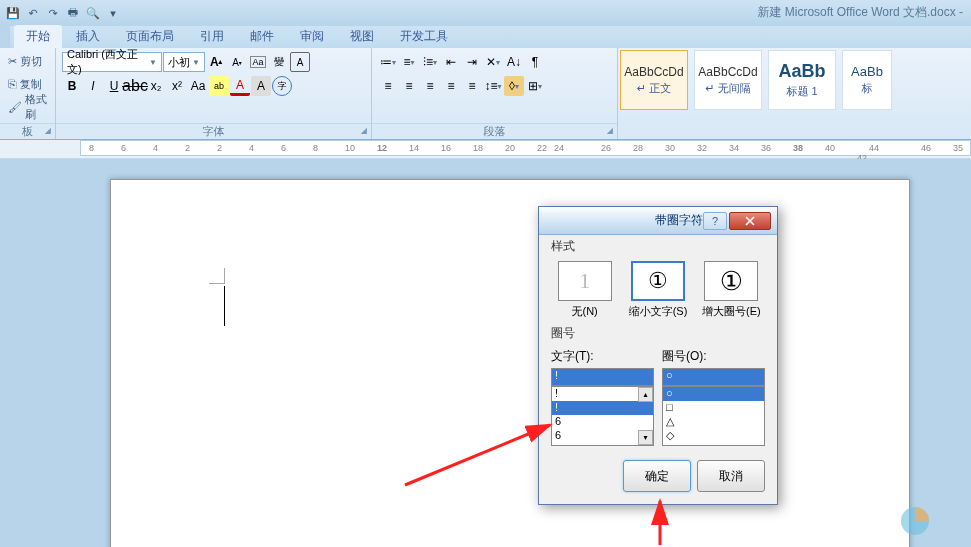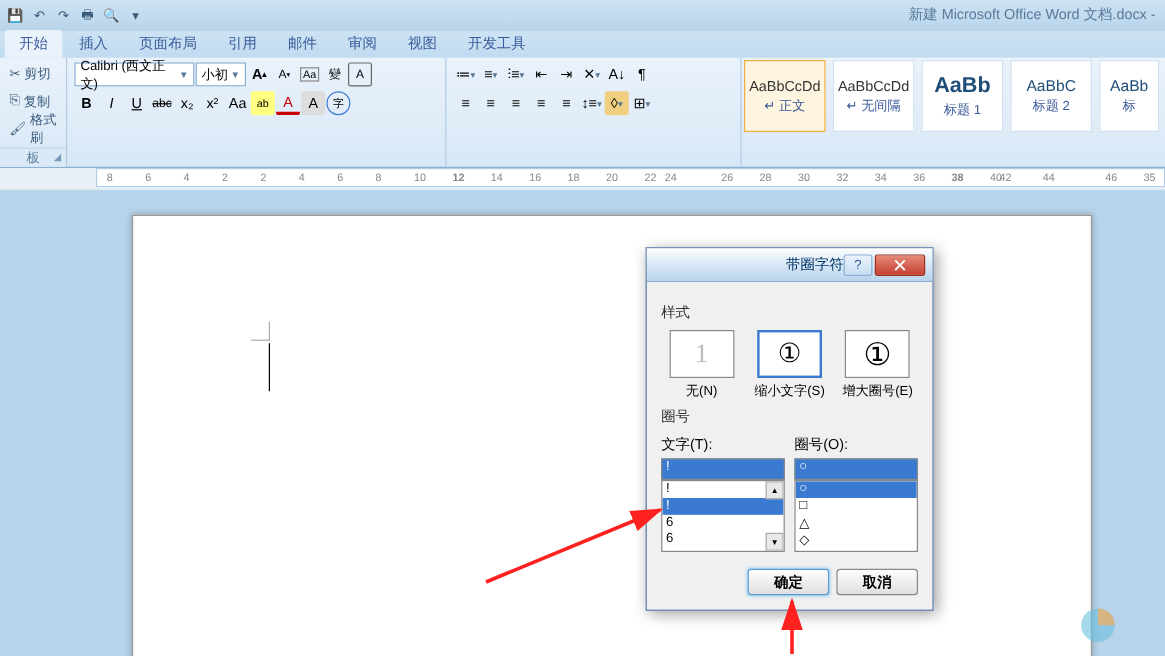--- a/index.html
+++ b/index.html
@@ -5,21 +5,21 @@
 * { margin: 0; padding: 0; box-sizing: border-box; font-family: "Microsoft YaHei", SimSun, Arial, sans-serif; }
 body { width: 971px; height: 547px; background: linear-gradient(to bottom, #b8d4ea 0%, #d4e6f4 100%); overflow: hidden; position: relative; font-size: 12px; }
 
 
 .titlebar { height: 26px; background: linear-gradient(to bottom, #cde3f4, #b8d4ea); display: flex; align-items: center; padding: 0 4px; }
 .qat { display: flex; gap: 2px; align-items: center; }
 .qat-btn { width: 18px; height: 18px; display: flex; align-items: center; justify-content: center; font-size: 11px; color: #3a5a7a; border-radius: 2px; }
 .title-text { position: absolute; right: 8px; top: 4px; color: #5a7a9a; font-size: 12px; }
 
 
-.ribbon-tabs { height: 22px; display: flex; align-items: flex-end; padding-left: 4px; gap: 2px; background: linear-gradient(to bottom, #cde3f4, #c0dbf0); }
+.ribbon-tabs { height: 22px; display: flex; align-items: flex-end; padding-left: 4px; gap: 2px; background: linear-gradient(to bottom, #cde3f4, #c0dbf0); margin-left: 10px; }
 .tab { padding: 3px 12px; font-size: 12px; color: #3a5a9a; cursor: pointer; border-top-left-radius: 3px; border-top-right-radius: 3px; }
 .tab.active { background: #eaf2fb; color: #3a5a9a; }
 
 
 .ribbon { height: 92px; background: linear-gradient(to bottom, #eaf2fb, #d8e8f6); border-bottom: 1px solid #8ab0d6; display: flex; }
 .group { border-right: 1px solid #b0cce6; display: flex; flex-direction: column; height: 100%; }
 .group-body { flex: 1; display: flex; padding: 2px 4px; gap: 2px; align-items: flex-start; }
 .group-label { height: 16px; text-align: center; font-size: 11px; color: #5a7a9a; background: #dae9f6; border-top: 1px solid #c0d8ee; position: relative; }
 .group-label::after { content: "◢"; position: absolute; right: 4px; top: 2px; font-size: 8px; color: #7a9abc; }
 
@@ -49,41 +49,41 @@
 .page { position: absolute; left: 110px; top: 20px; width: 800px; height: 800px; background: #fff; box-shadow: 0 0 6px rgba(0,0,0,0.3); border: 1px solid #999; }
 .corner-tl { position: absolute; left: 98px; top: 88px; width: 16px; height: 16px; border-right: 1px solid #aaa; border-bottom: 1px solid #aaa; }
 .cursor-line { position: absolute; left: 113px; top: 106px; width: 1px; height: 40px; background: #000; }
 
 
 .dialog { position: absolute; left: 538px; top: 206px; width: 240px; background: #f0f0f0; border: 1px solid #5a7aa8; box-shadow: 3px 3px 12px rgba(0,0,0,0.4); }
 .dialog-title { height: 28px; background: linear-gradient(to bottom, #fdfefe, #d8e8f6 50%, #b8d4ea); display: flex; align-items: center; padding: 0 6px; border-bottom: 1px solid #8ab0d6; }
 .dialog-title-text { flex: 1; font-size: 12px; color: #003366; text-align: right; }
 .dlg-help { width: 24px; height: 18px; background: linear-gradient(#eaf2fb, #c8def2); border: 1px solid #8ab0d6; border-radius: 2px; display: flex; align-items: center; justify-content: center; font-size: 11px; color: #3a5a9a; margin-right: 2px; cursor: pointer; }
 .dlg-close { width: 42px; height: 18px; background: linear-gradient(#e68a7a, #c44030); border: 1px solid #a03020; border-radius: 2px; display: flex; align-items: center; justify-content: center; color: #fff; cursor: pointer; }
-.dialog-body { padding: 17px 12px 12px; }
+.dialog-body { padding: 3px 12px 12px; }
 .dlg-label { font-size: 12px; color: #333; margin-bottom: 6px; }
 
 .style-row { display: flex; gap: 6px; margin-bottom: 6px; }
 .style-opt { flex: 1; display: flex; flex-direction: column; align-items: center; cursor: pointer; }
 .style-box { width: 54px; height: 40px; border: 1px solid #888; background: #fff; display: flex; align-items: center; justify-content: center; font-size: 22px; font-family: serif; }
 .style-box.selected { border: 2px solid #3a7ad0; }
 .style-opt-label { font-size: 11px; margin-top: 3px; }
 
 .enclosure-row { display: flex; gap: 8px; }
 .encl-col { flex: 1; }
 .encl-label { font-size: 12px; margin-bottom: 3px; }
 .encl-input { width: 100%; height: 18px; border: 1px solid #888; background: #fff; font-size: 11px; padding: 0 3px; }
 .encl-input.sel { background: #3a7ad0; color: #fff; }
 .encl-list { width: 100%; height: 60px; border: 1px solid #888; background: #fff; overflow: hidden; position: relative; }
 .encl-list .scroll-btn { position: absolute; right: 0; width: 15px; height: 15px; background: #e8e8e8; border: 1px solid #aaa; display: flex; align-items: center; justify-content: center; font-size: 8px; cursor: pointer; }
 .list-item { height: 14px; padding: 0 3px; font-size: 11px; cursor: pointer; }
 .list-item.sel { background: #3a7ad0; color: #fff; }
 
 .dlg-buttons { display: flex; justify-content: flex-end; gap: 6px; margin-top: 14px; }
-.dlg-btn { width: 68px; height: 22px; background: linear-gradient(#fdfdfd, #e0e0e0); border: 1px solid #888; border-radius: 3px; font-size: 12px; cursor: pointer; font-weight: bold; }
+.dlg-btn { width: 68px; height: 32px; background: linear-gradient(#fdfdfd, #e0e0e0); border: 1px solid #888; border-radius: 3px; font-size: 12px; cursor: pointer; }
 .dlg-btn.primary { border: 1px solid #5a9ad0; box-shadow: 0 0 3px #8acaf0; }
 
 
 .arrow { position: absolute; pointer-events: none; }
 .arrow svg { overflow: visible; }
 
 .watermark { position: absolute; right: 6px; bottom: 6px; width: 70px; height: 40px; opacity: 0.6; }
 </style>
 </head>
 <body>
@@ -149,30 +149,31 @@
         <div class="btn-icon">
             <span style="border:1px solid #888;padding:0 1px;font-size:9px">Aa</span>
           </div>
         <div class="btn-icon" style="font-size:10px">變</div>
         <div class="btn-icon" style="border:1px solid #666;font-size:10px">A</div>
       </div>
       <div class="btn-row">
         <div class="btn-icon" style="font-weight:bold">B</div>
         <div class="btn-icon" style="font-style:italic">I</div>
         <div class="btn-icon" style="text-decoration:underline">U</div>
-        <div class="btn-icon" style="text-decoration:line-through;font-size:10px">abc</div>
+        <div class="btn-icon" style="text-decoration:line-through;font-size:16px">abc</div>
         <div class="btn-icon">x₂</div>
         <div class="btn-icon">x²</div>
         <div class="btn-icon">Aa</div>
         <div class="btn-icon" style="background:#ffff80;font-size:9px">ab</div>
         <div class="btn-icon" style="color:#c00;border-bottom:3px solid #c00">A</div>
         <div class="btn-icon" style="background:#ddd">A</div>
         <div class="btn-icon" style="border:1px solid #3a7ad0;border-radius:50%;font-size:9px">字</div>
       </div>
     </div>
+    <div class="group-label">字体</div>
   </div>
 
   <div class="group" style="width:246px">
     <div class="group-body" style="flex-direction:column;gap:4px;padding:4px 6px">
       <div class="btn-row">
         <div class="btn-icon">≔<span class="dd-arrow">▾</span></div>
         <div class="btn-icon">≡<span class="dd-arrow">▾</span></div>
         <div class="btn-icon">⫶≡<span class="dd-arrow">▾</span></div>
         <div class="btn-icon">⇤</div>
         <div class="btn-icon">⇥</div>
@@ -184,39 +185,36 @@
         <div class="btn-icon">≡</div>
         <div class="btn-icon">≡</div>
         <div class="btn-icon">≡</div>
         <div class="btn-icon">≡</div>
         <div class="btn-icon">≡</div>
         <div class="btn-icon">↕≡<span class="dd-arrow">▾</span></div>
         <div class="btn-icon" style="background:#f0d080">◊<span class="dd-arrow">▾</span></div>
         <div class="btn-icon">⊞<span class="dd-arrow">▾</span></div>
       </div>
     </div>
+    <div class="group-label">段落</div>
   </div>
 
   <div class="group" style="flex:1;border-right:none">
     <div class="group-body" style="padding:0">
       <div class="style-item active">
         <div class="style-preview">AaBbCcDd</div>
         <div class="style-name">↵ 正文</div>
       </div>
       <div class="style-item">
         <div class="style-preview">AaBbCcDd</div>
         <div class="style-name">↵ 无间隔</div>
       </div>
       <div class="style-item">
         <div class="style-preview big">AaBb</div>
         <div class="style-name">标题 1</div>
-      </div>
-      <div class="style-item">
-        <div class="style-preview med">AaBbC</div>
-        <div class="style-name">标题 2</div>
       </div>
       <div class="style-item" style="width:50px">
         <div class="style-preview med">AaBb</div>
         <div class="style-name">标</div>
       </div>
     </div>
   </div>
 </div>
 
 <div class="ruler-area">
@@ -238,21 +236,21 @@
       <span class="ruler-mark" style="left: 456px;">22</span>
       <span class="ruler-mark" style="left: 473px;">24</span>
       <span class="ruler-mark" style="left: 520px;">26</span>
       <span class="ruler-mark" style="left: 552px;">28</span>
       <span class="ruler-mark" style="left: 584px;">30</span>
       <span class="ruler-mark" style="left: 616px;">32</span>
       <span class="ruler-mark" style="left: 648px;">34</span>
       <span class="ruler-mark" style="left: 680px;">36</span>
       <span class="ruler-mark" style="left: 712px; font-weight: bold;">38</span>
       <span class="ruler-mark" style="left: 744px; text-align: center;">40</span>
-      <span class="ruler-mark" style="left: 752px;">42</span>
+      <span class="ruler-mark" style="left: 776px; margin-top: 10px;">42</span>
       <span class="ruler-mark" style="left: 788px;">44</span>
       <span class="ruler-mark" style="left: 840px;">46</span>
       <span class="ruler-mark" style="left: 872px;">35</span>
     </div>
 </div>
 
 <div class="doc-area">
   <div class="page">
     <div class="corner-tl"></div>
     <div class="cursor-line"></div>

